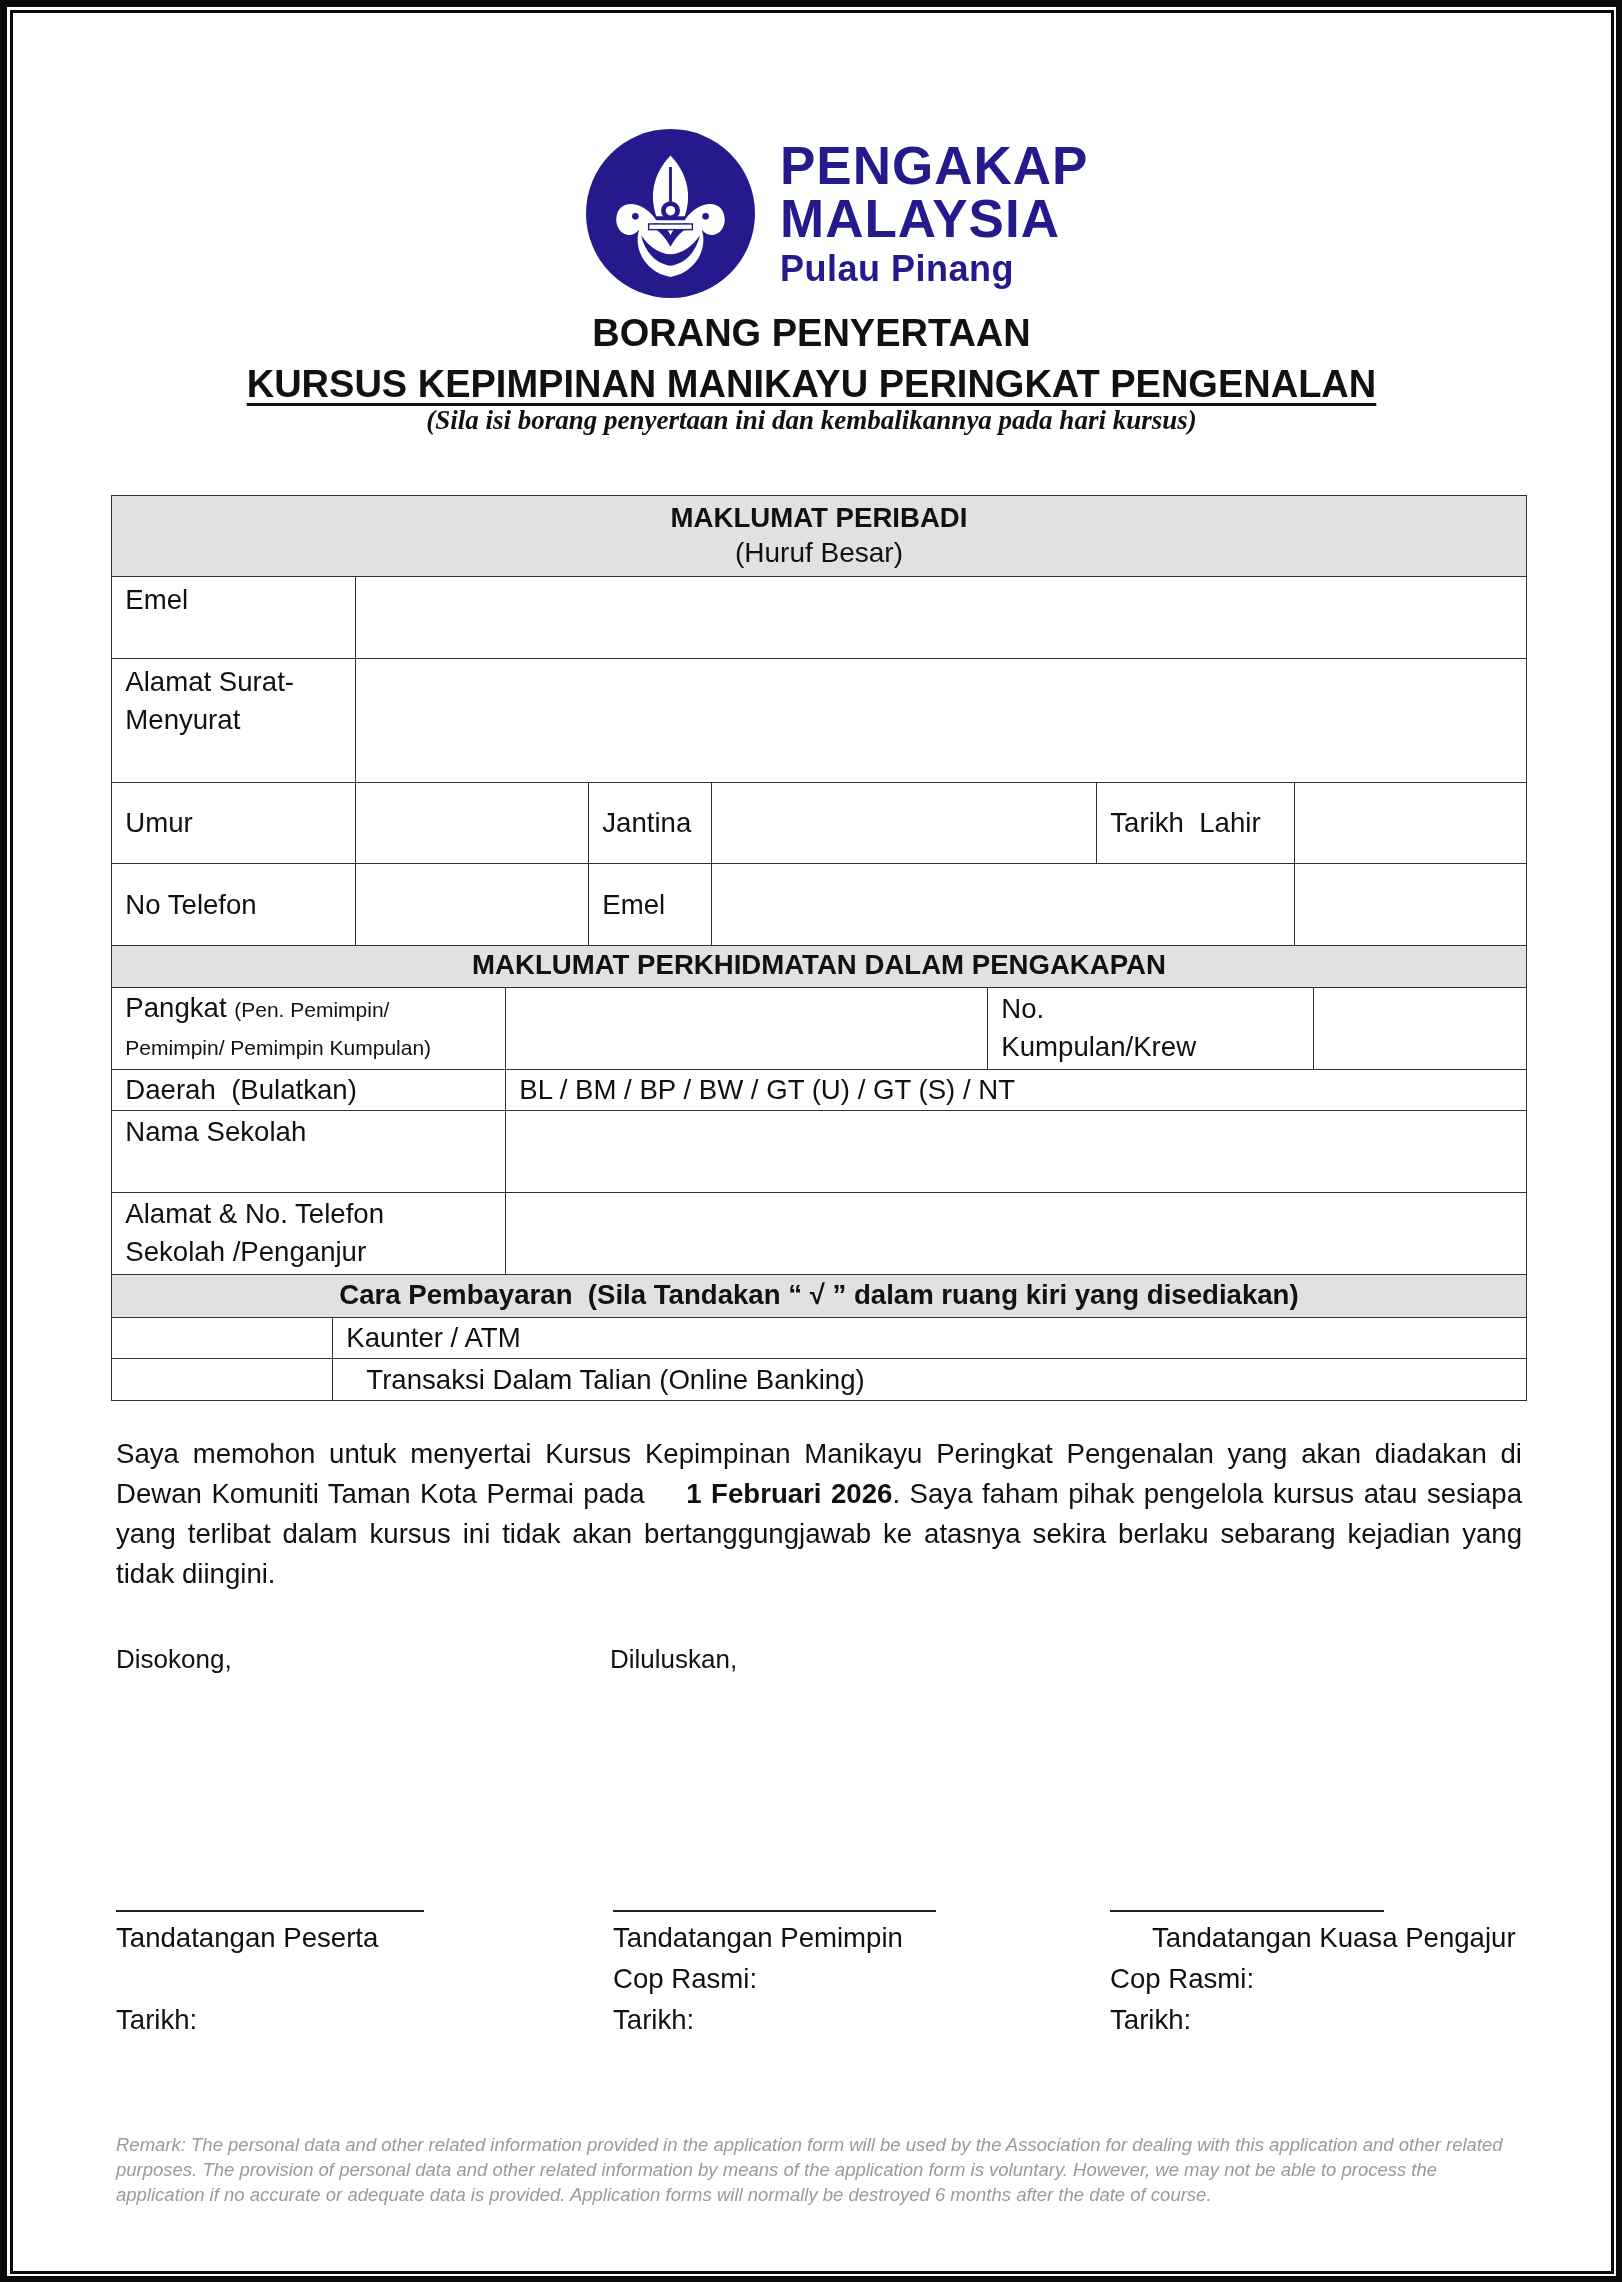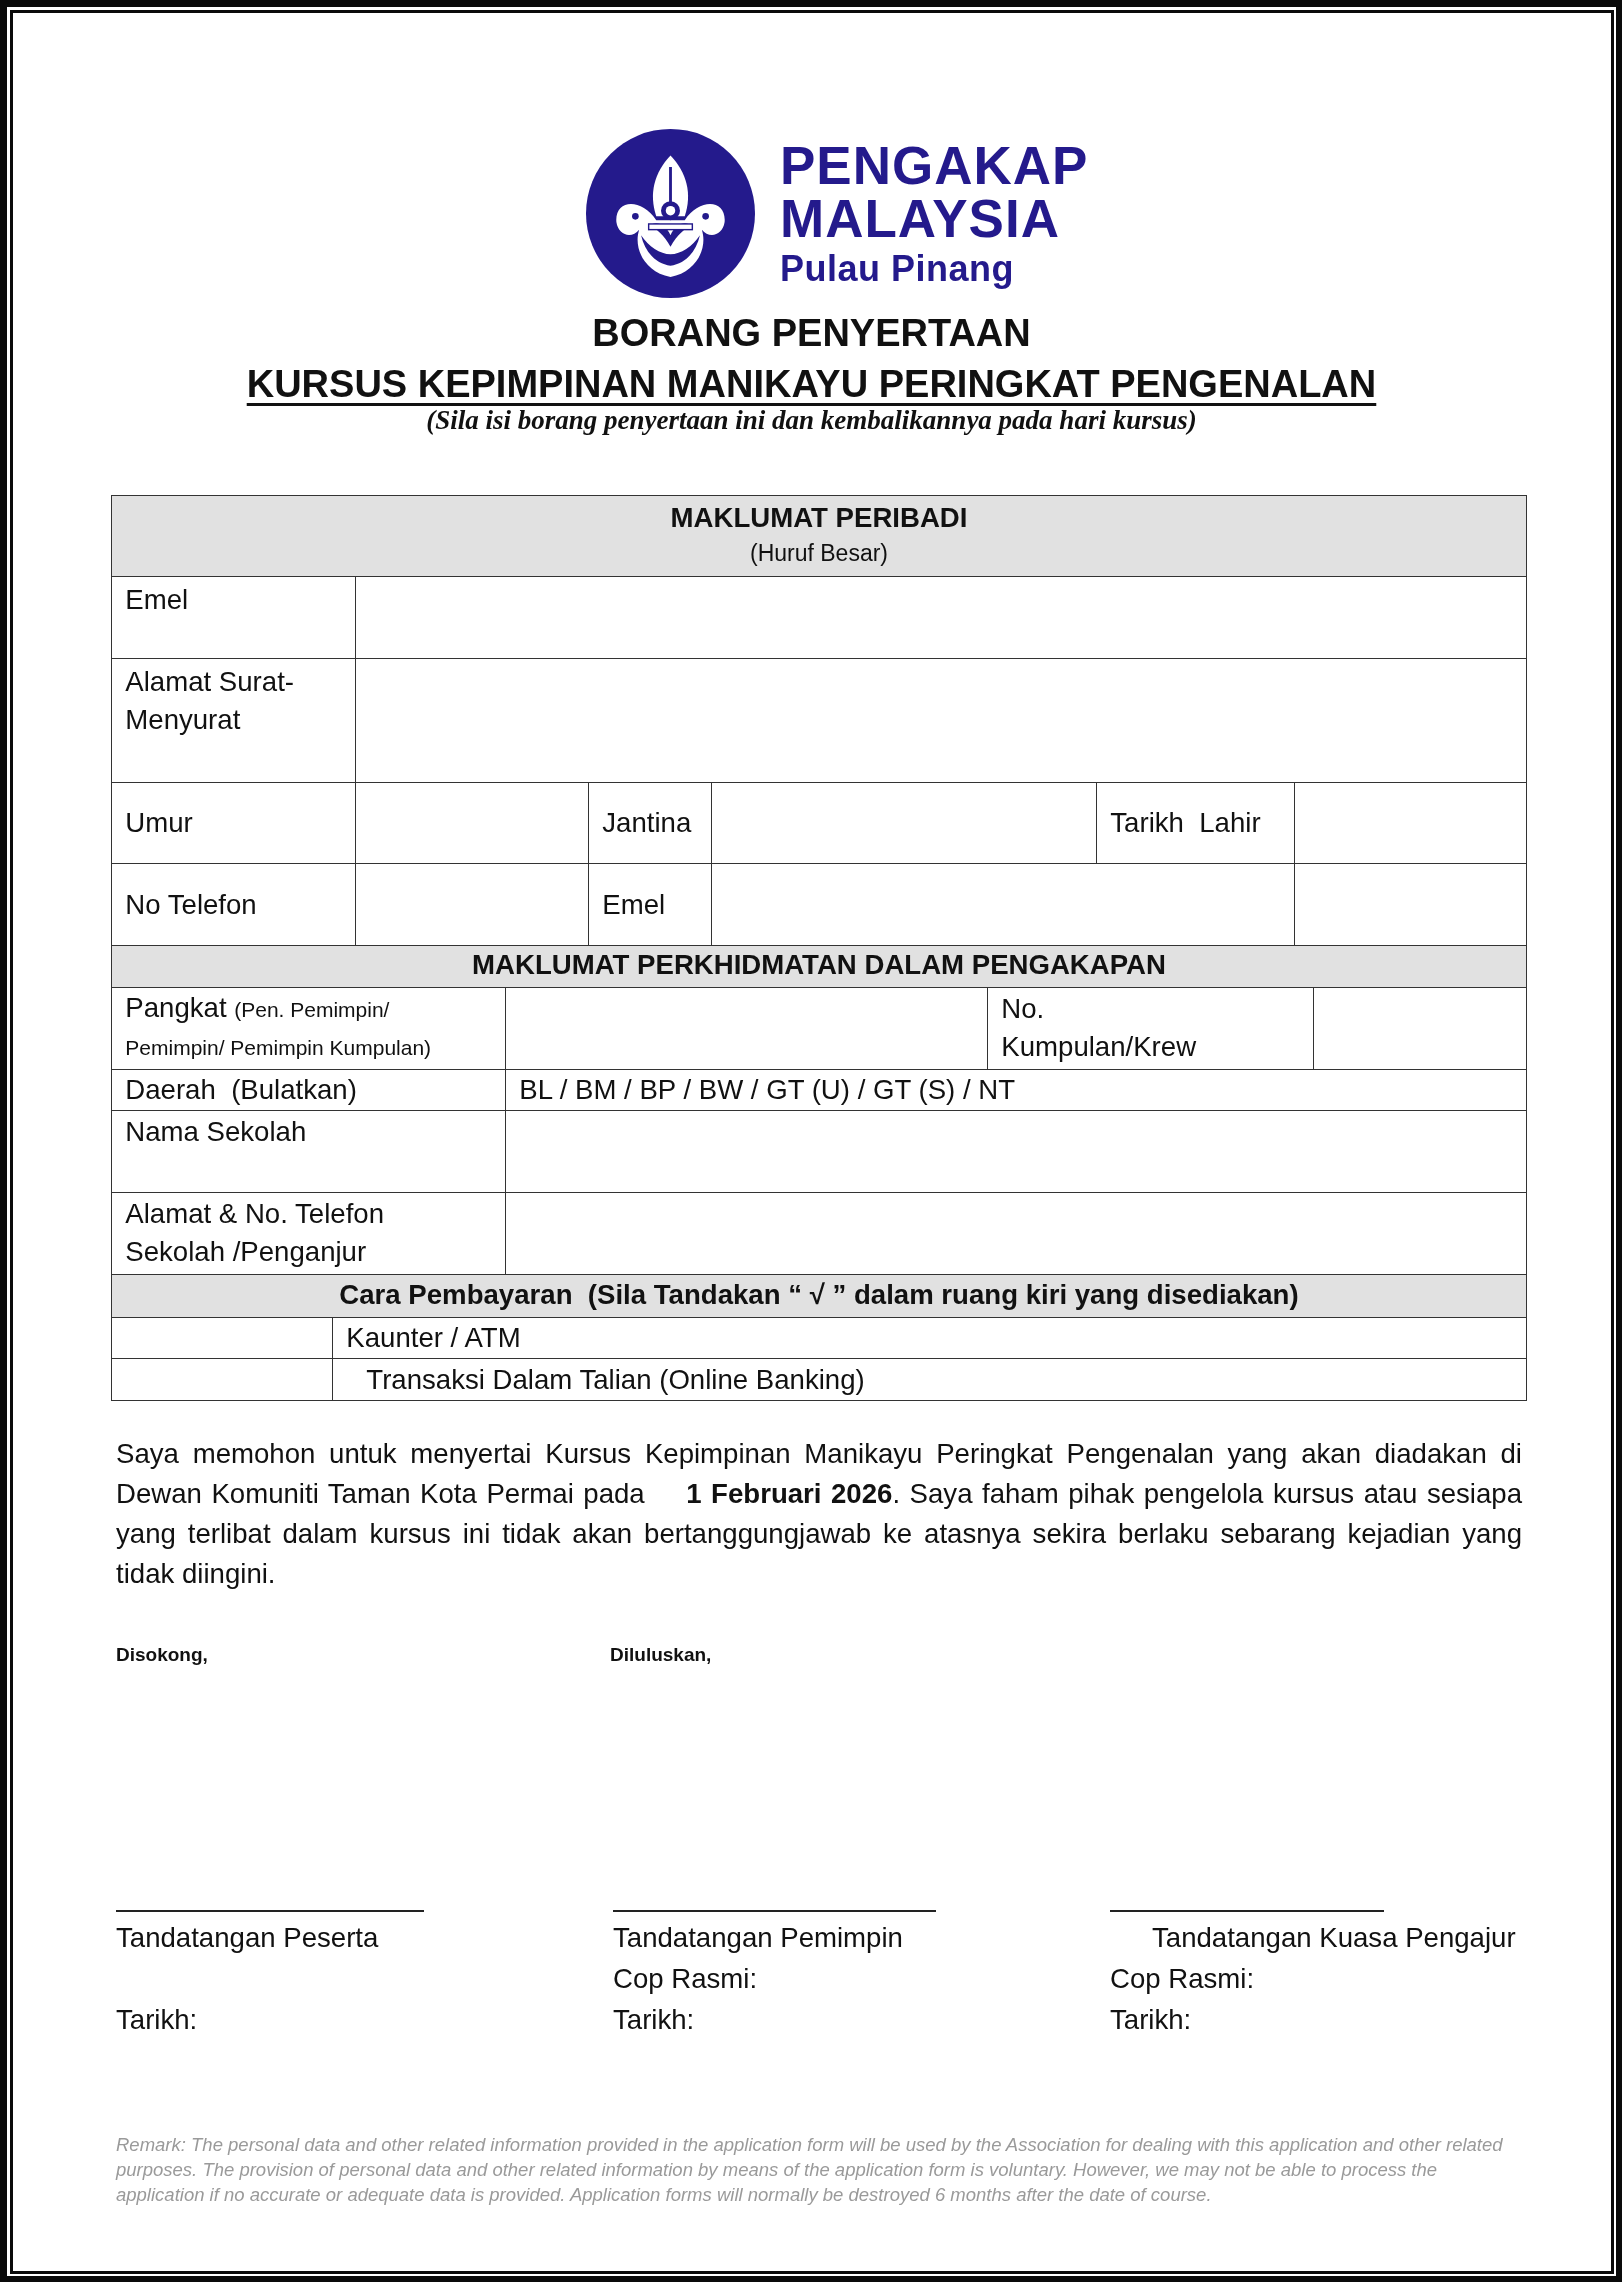--- a/index.html
+++ b/index.html
@@ -30,21 +30,21 @@
   .hdr { background: #e1e1e1; text-align: center; font-weight: bold; }
   .cell { position: absolute; top: 0; bottom: 0; box-sizing: border-box; border-left: 1.9px solid #333; }
   .cell.nob { border-left: none; }
   .lbl { font-size: 27.6px; line-height: 38px; padding: 11.4px 0 0 13.3px; color: #111; }
   .lbl.mid { display: flex; align-items: center; padding-top: 0; height: 100%; box-sizing: border-box; }
   .small { font-size: 21px; }
 
   .para { position: absolute; left: 116px; top: 1434px; width: 1406px; font-size: 27.6px; line-height: 40px; text-align: justify; color: #111; }
   .para b { font-weight: bold; margin-left: 32px; }
 
-  .sig-head { position: absolute; top: 1644px; font-size: 19px; font-weight: bold; }
+  .sig-head { position: absolute; top: 1644px; font-size: 26px; font-weight: normal; }
   .sig-line { position: absolute; top: 1910px; height: 0; border-top: 2.9px solid #222; }
   .sig-lbl { position: absolute; font-size: 27.6px; line-height: 38px; }
 
   .remark { position: absolute; left: 116px; top: 2132px; width: 1411px; font-size: 18.5px; line-height: 25px; font-style: italic; color: #9a9a9a; }
 </style>
 </head>
 <body>
 
 <div class="frame-outer"></div>
 <div class="frame-inner"></div>
@@ -78,21 +78,21 @@
 </div>
 
 <div class="title t1">BORANG PENYERTAAN</div>
 <div class="title t2"><span>KURSUS KEPIMPINAN MANIKAYU PERINGKAT PENGENALAN</span></div>
 <div class="title t3">(Sila isi borang penyertaan ini dan kembalikannya pada hari kursus)</div>
 
 <div class="tbl">
 
   <div class="row first hdr" style="top:0;height:82px;">
     <div style="font-size:27.6px;line-height:36px;padding-top:3.8px;">MAKLUMAT PERIBADI</div>
-    <div style="font-size:23px;line-height:34px;font-weight:normal;">(Huruf Besar)</div>
+    <div style="font-size:28px;line-height:34px;font-weight:normal;">(Huruf Besar)</div>
   </div>
 
   <div class="row" style="top:82px;height:82px;">
     <div class="cell nob" style="left:0;width:243px;">
       <div class="lbl" style="padding-top:3.8px;">Emel</div>
     </div>
     <div class="cell" style="left:243px;right:0;"></div>
   </div>
 
   <div class="row" style="top:164px;height:124px;">

